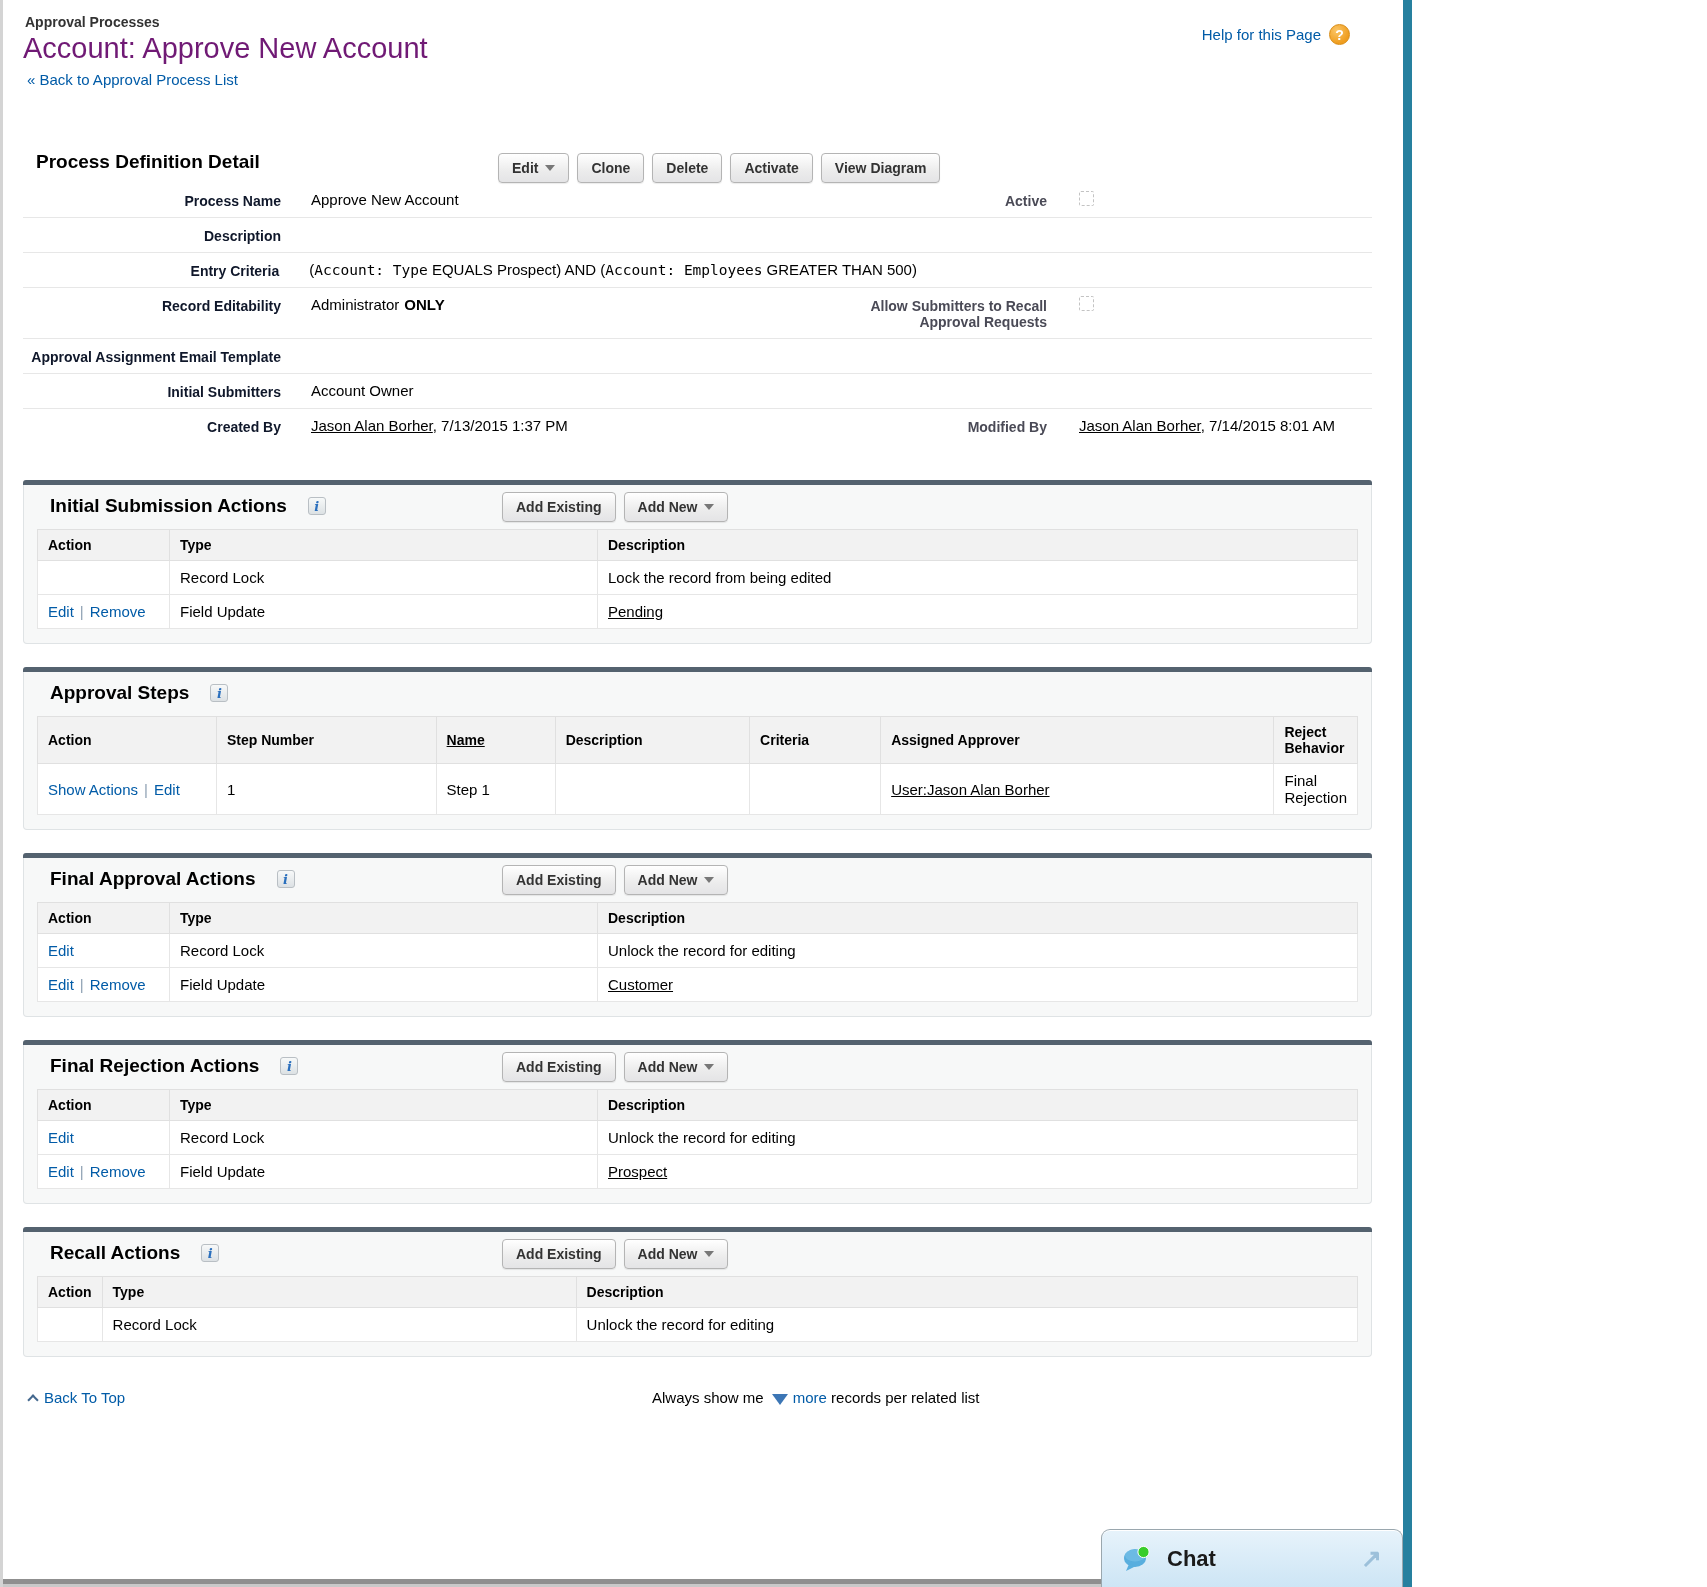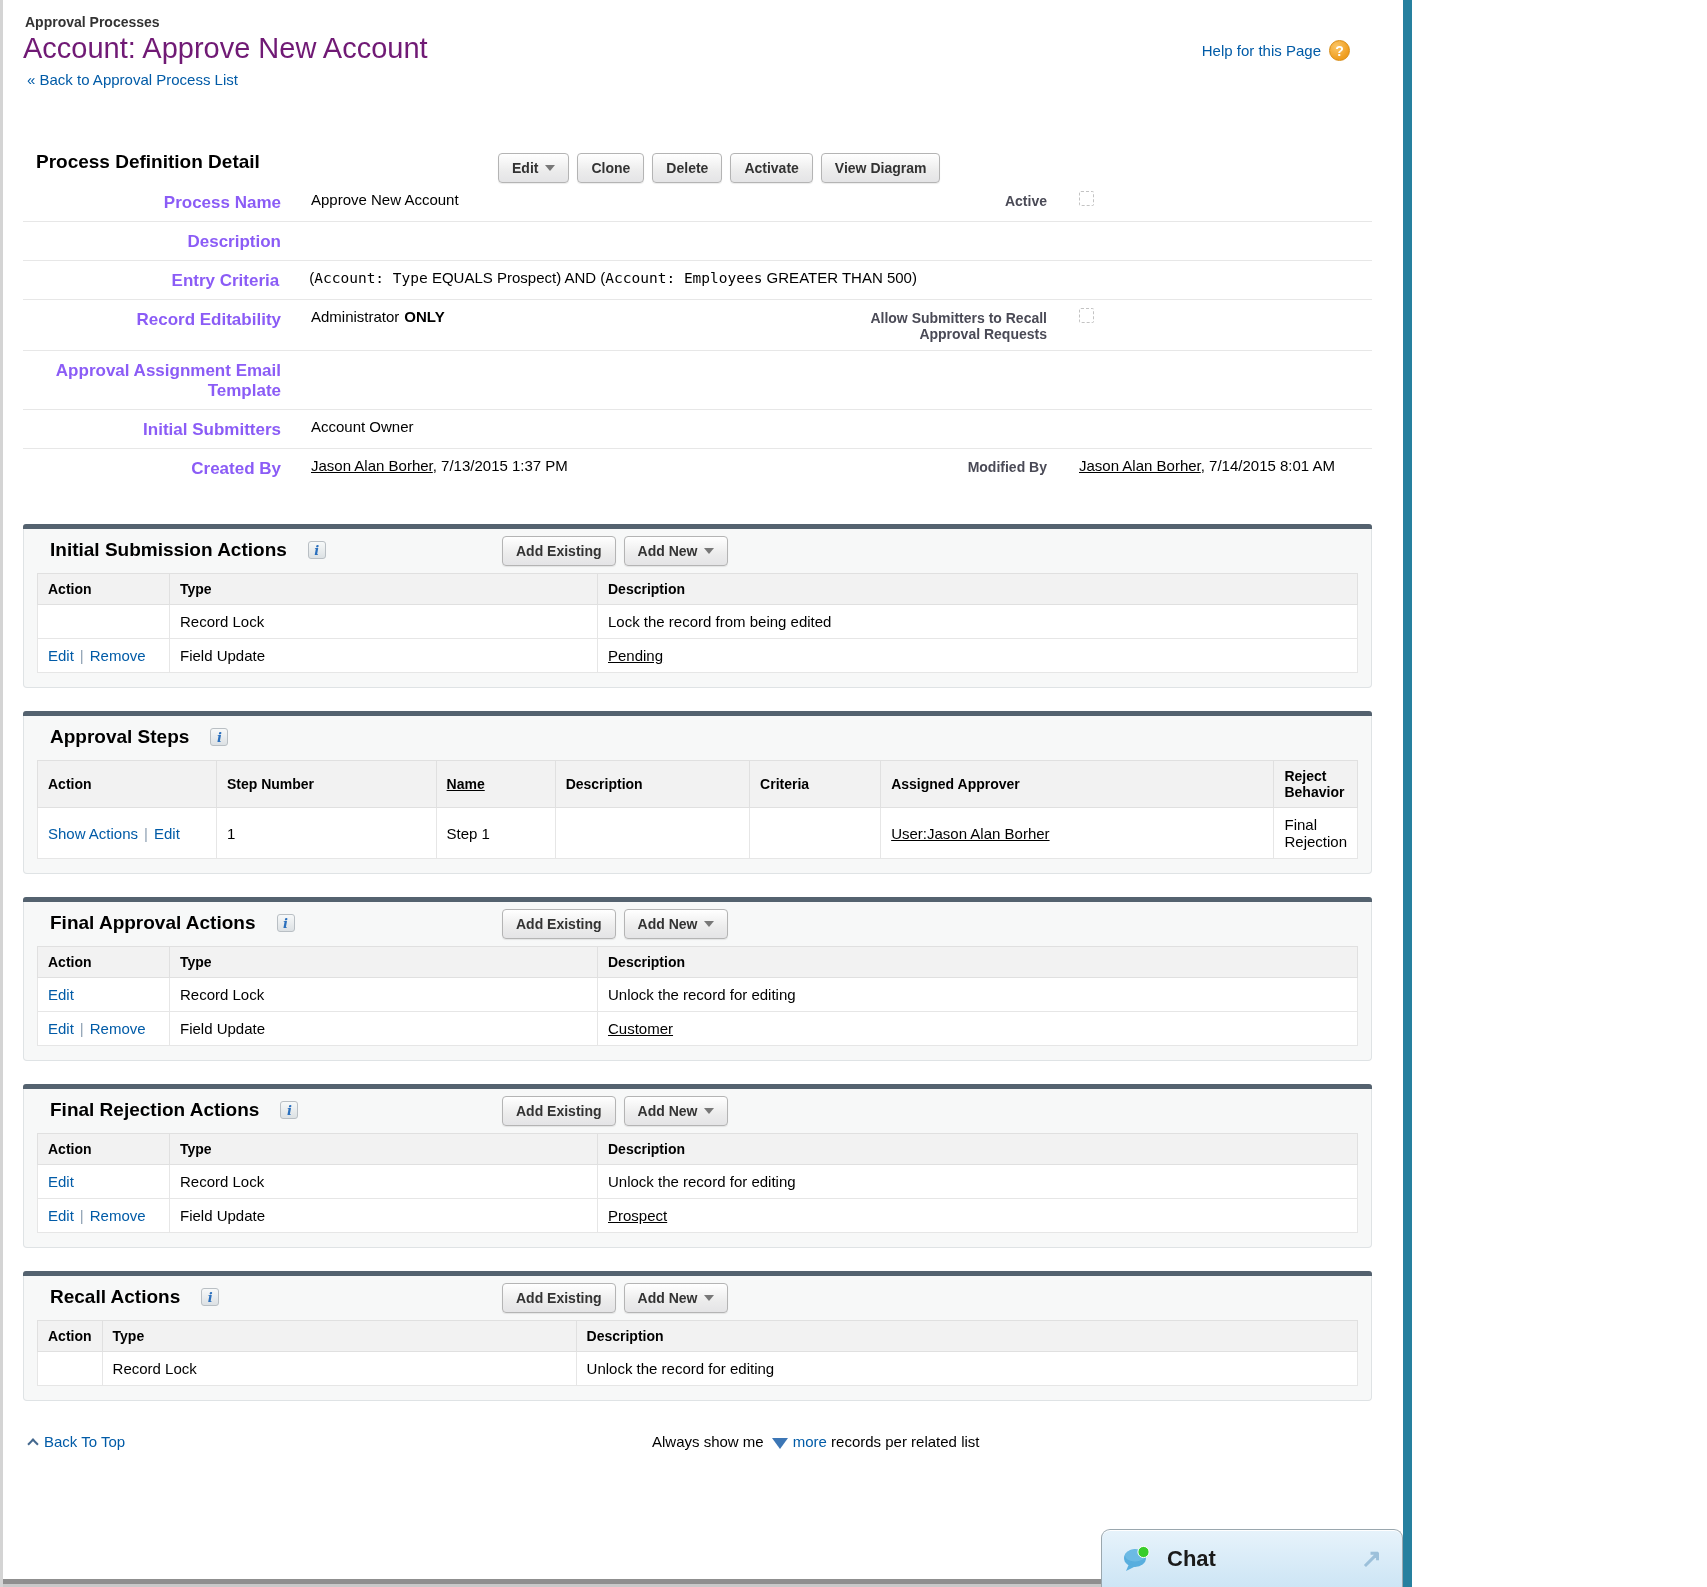--- a/index.html
+++ b/index.html
@@ -8,21 +8,21 @@
   .page { position:relative; width:1412px; min-height:1587px; background:#fff;
           border-left:3px solid #d4d4d4; overflow:hidden; }
   .content { padding:12px 40px 0 20px; }
 
   
   .topbar { position:relative; }
   .breadcrumb { font-size:14px; font-weight:bold; color:#333; margin:2px 0 0 2px; }
   .page-title { font-size:29px; font-weight:400; color:#701a75; margin:2px 0 6px 0; letter-spacing:0; }
   a.blue { color:#015ba7; text-decoration:none; cursor:pointer; }
   .back-link { font-size:15px; margin-left:4px; }
-  .help-wrap { position:absolute; top:26px; right:22px; font-size:15px; display:flex; align-items:center; gap:8px; }
+  .help-wrap { position:absolute; top:10px; right:22px; font-size:15px; display:flex; align-items:center; gap:8px; }
   .help-icon { width:21px; height:21px; border-radius:50%;
                background:radial-gradient(circle at 35% 30%, #fbc667, #ef9d1e 70%);
                color:#fff; font-weight:bold; font-size:14px; text-align:center; line-height:21px;
                border:1px solid #d88b12; }
 
   
   .btn { display:inline-flex; align-items:center; gap:7px;
          background:linear-gradient(#ffffff, #ececec 60%, #e4e4e6);
          border:1px solid #b4b4b4; border-radius:4px;
          font-family:"Liberation Sans",sans-serif; font-size:14px; font-weight:bold; color:#333;
@@ -30,21 +30,21 @@
   .caret-down { width:0; height:0; border-left:5px solid transparent; border-right:5px solid transparent;
                 border-top:6px solid #777; display:inline-block; }
 
   
   .detail { margin-top:56px; }
   .detail-head { display:flex; align-items:flex-end; margin-left:13px; }
   .detail-title { font-size:19px; font-weight:bold; margin:6px 0 10px 0; width:462px; }
   .detail-btns { display:flex; gap:8px; }
   .drow { display:flex; border-bottom:1px solid #e7e7e7; padding:8px 0; align-items:flex-start; }
   .drow.last { border-bottom:none; }
-  .dl  { width:258px; text-align:right; font-size:17px; font-weight:bold; color:#8b5cf6; padding-top:2px; }
+  .dl  { width:258px; text-align:right; font-size:14px; font-weight:bold; color:#0f172a; padding-top:2px; }
   .dv  { width:540px; padding-left:30px; font-size:15px; }
   .dv.wide { width:1100px; }
   .dlr { width:226px; text-align:right; font-size:14px; font-weight:bold; color:#4a4a56; padding-top:2px; }
   .dvr { flex:1; padding-left:32px; font-size:15px; }
   .mono { font-family:"DejaVu Sans Mono", monospace; font-size:14.5px; }
   .chk { width:15px; height:15px; border:1px dashed #c3c3c3; border-radius:2px; background:#fff; display:inline-block; }
   a.dark-link { color:#000; text-decoration:underline; cursor:pointer; }
   .bold { font-weight:bold; margin-left:5px; }
 
   

